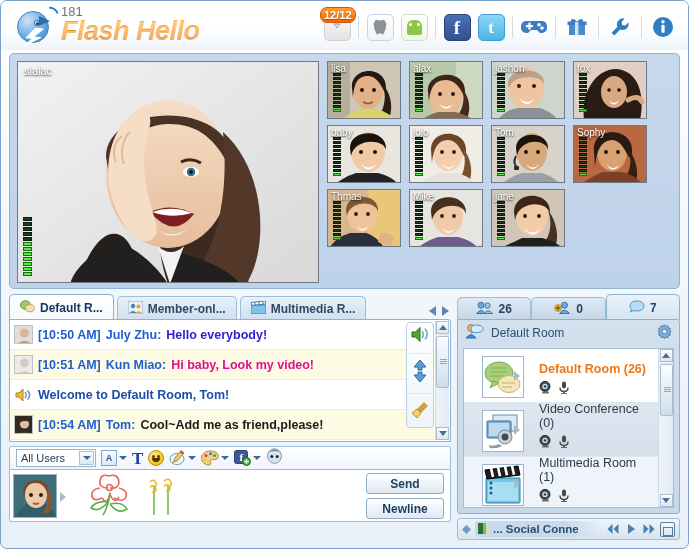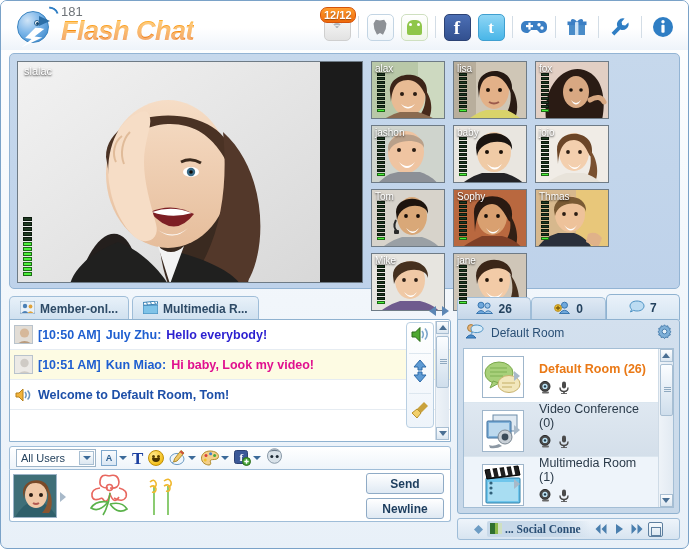--- a/index.html
+++ b/index.html
@@ -99,21 +99,21 @@
   svg.tbsvg { display:block; }
 
   
   .video-area {
     position:absolute; left:8px; top:52px; right:8px; height:236px;
     background: linear-gradient(180deg,#c6d8ec 0%,#bed2ea 100%);
     border:1px solid #93b4d4; border-radius:5px;
     display:flex; padding:7px; gap:8px;
   }
   .main-video {
-    position:relative; width:346px; height:222px;
+    position:relative; width:302px; height:222px;
     border:1px solid #6e7b86; background:#1b1b1b; overflow:hidden;text-decoration:underline;
   }
   .main-video .photo { position:absolute; inset:0; }
   .vid-name {
     position:absolute; left:6px; top:3px; color:#ffffff; font-size:11px;
     text-shadow:0 1px 2px rgba(0,0,0,.85); z-index:4;
   }
   .meter {
     position:absolute; left:5px; bottom:6px; width:9px; height:60px;
     display:flex;flex-direction:column-reverse; gap:1px; z-index:4;
@@ -267,21 +267,21 @@
   .room-name.active { color:#ea7916; font-weight:bold; }
   .room-icons { display:flex;gap:5px;margin-top:4px; }
   .rscroll { position:absolute; right:0; top:0; bottom:0; width:15px;
     background:linear-gradient(90deg,#eef3f8,#e2eaf2); border-left:1px solid #cfdbe6;
     display:flex;flex-direction:column;align-items:center;}
 
   .statusbar {
     position:absolute; left:0; right:0; bottom:0; height:22px;
     background:linear-gradient(180deg,#eef4fa,#d7e4f0);
     border:1px solid #9fbdd8; border-radius:3px;
-    display:flex; align-items:center; padding:0 16px; gap:4px;font-family:Liberation Serif, serif;
+    display:flex; align-items:center; padding:0 4px; gap:4px;
   }
   .sb-tag { display:flex;align-items:center;gap:3px; flex:1; overflow:hidden;
     background:linear-gradient(90deg,#c8d9e9 0%,#c8d9e9 70%,rgba(200,217,233,0) 100%);
     height:16px; padding-left:3px; border-radius:2px;}
   .sb-text { font-size:11.5px;color:#2a4f75;font-weight:bold; white-space:nowrap;}
   .sb-btn { cursor:pointer; display:flex;align-items:center;justify-content:center;width:14px;height:14px;}
   .sb-win { width:15px;height:15px;border:1px solid #5d7f9f;border-radius:2px;position:relative;
     background:linear-gradient(180deg,#f6fafd,#dbe7f1); cursor:pointer;}
   .sb-win::after{content:"";position:absolute;left:2px;top:4px;width:8px;height:7px;border:1px solid #5d7f9f;}
 </style>
@@ -294,21 +294,21 @@
     <div class="logo-wrap">
       <div class="logo-bird">
         <div class="wave"></div>
         <div class="ball"></div>
         <div class="beak"></div>
         <div class="eye"></div>
         <div class="bolt"></div>
       </div>
       <div class="logo-text">
         <div class="logo-123">181</div>
-        <div class="logo-fc">Flash Chat</div>
+        <div class="logo-fc">Flash Hello</div>
       </div>
     </div>
 
     <div class="toolbar">
       <div class="tb-item">
         <div class="badge-1212">12/12</div>
         <div class="sq-btn sq-grey">
             <div class="ico-wifi">
               <i></i>
               <i></i>
@@ -422,20 +422,47 @@
           <span></span>
           <span></span>
           <span></span>
       </div>
     </div>
 
     <div class="thumb-grid">
 
       <div class="thumb">
         <div class="photo"><svg width="74" height="58" viewBox="0 0 74 58" preserveAspectRatio="none">
+          <rect width="74" height="58" fill="#cfc6b6"></rect>
+              <rect x="0" width="22" height="58" fill="#b8ae9c"></rect>
+          <ellipse cx="40" cy="28" rx="15" ry="19" fill="#e3b188"></ellipse>
+          <path d="M24 26 C22 4 60 2 58 28 C58 40 54 14 40 14 C28 14 26 24 25 36 Z" fill="#241812"></path>
+          <path d="M55 22 C66 36 64 52 60 58 L48 58 C58 46 58 34 55 22 Z" fill="#2b1c14"></path>
+          <circle cx="34" cy="28" r="2" fill="#201309"></circle>
+              <circle cx="46" cy="28" r="2" fill="#201309"></circle>
+          <path d="M35 40 q5 3 10 0" stroke="#9b5a4c" stroke-width="2" fill="none"></path>
+          <path d="M26 50 C18 54 14 58 12 58 L68 58 C64 54 58 50 52 48 L32 48 Z" fill="#d9d36a"></path>
+        </svg></div>
+        <div class="vid-name">lisa</div>
+        <div class="meter sm">
+          <span class="on"></span>
+            <span></span>
+            <span></span>
+            <span></span>
+            <span></span>
+            <span></span>
+            <span></span>
+            <span></span>
+            <span></span>
+            <span></span>
+        </div>
+      </div>
+
+      <div class="thumb">
+        <div class="photo"><svg width="74" height="58" viewBox="0 0 74 58" preserveAspectRatio="none">
           <rect width="74" height="58" fill="#b9c8a8"></rect>
               <rect x="46" width="28" height="58" fill="#cdd9c0"></rect>
           <ellipse cx="36" cy="34" rx="17" ry="20" fill="#e8bb94"></ellipse>
           <path d="M18 30 C16 8 56 6 55 30 C55 44 52 18 36 18 C22 18 20 30 19 40 Z" fill="#3b2418"></path>
           <path d="M52 26 C62 38 60 52 56 58 L44 58 C54 48 55 36 52 26 Z" fill="#46291a"></path>
           <circle cx="30" cy="32" r="2" fill="#2b1d14"></circle>
               <circle cx="43" cy="32" r="2" fill="#2b1d14"></circle>
           <path d="M29 42 q7 6 14 0 q-7 9 -14 0 z" fill="#fff"></path>
           <path d="M22 52 C14 56 10 58 8 58 L64 58 C60 55 52 52 46 50 L28 50 Z" fill="#8a6a4f"></path>
         </svg></div>
@@ -449,31 +476,29 @@
             <span></span>
             <span></span>
             <span></span>
             <span></span>
             <span></span>
         </div>
       </div>
 
       <div class="thumb">
         <div class="photo"><svg width="74" height="58" viewBox="0 0 74 58" preserveAspectRatio="none">
-          <rect width="74" height="58" fill="#cfc6b6"></rect>
-              <rect x="0" width="22" height="58" fill="#b8ae9c"></rect>
-          <ellipse cx="40" cy="28" rx="15" ry="19" fill="#e3b188"></ellipse>
-          <path d="M24 26 C22 4 60 2 58 28 C58 40 54 14 40 14 C28 14 26 24 25 36 Z" fill="#241812"></path>
-          <path d="M55 22 C66 36 64 52 60 58 L48 58 C58 46 58 34 55 22 Z" fill="#2b1c14"></path>
-          <circle cx="34" cy="28" r="2" fill="#201309"></circle>
-              <circle cx="46" cy="28" r="2" fill="#201309"></circle>
-          <path d="M35 40 q5 3 10 0" stroke="#9b5a4c" stroke-width="2" fill="none"></path>
-          <path d="M26 50 C18 54 14 58 12 58 L68 58 C64 54 58 50 52 48 L32 48 Z" fill="#d9d36a"></path>
+          <rect width="74" height="58" fill="#cfd4cd"></rect>
+          <ellipse cx="34" cy="26" rx="18" ry="21" fill="#efc4a1"></ellipse>
+          <path d="M16 22 C16 4 54 4 52 22 C50 12 20 12 17 26 Z" fill="#b9a08a"></path>
+          <circle cx="27" cy="24" r="2" fill="#2b1d14"></circle>
+              <circle cx="42" cy="24" r="2" fill="#2b1d14"></circle>
+          <path d="M27 36 q8 8 16 0 q-8 12 -16 0 z" fill="#fff"></path>
+          <path d="M18 48 C10 52 6 58 4 58 L66 58 C62 52 54 48 48 46 L26 46 Z" fill="#8c9097"></path>
         </svg></div>
-        <div class="vid-name">lisa</div>
+        <div class="vid-name">jashon</div>
         <div class="meter sm">
           <span class="on"></span>
             <span></span>
             <span></span>
             <span></span>
             <span></span>
             <span></span>
             <span></span>
             <span></span>
             <span></span>
@@ -486,45 +511,20 @@
           <rect width="74" height="58" fill="#e2cfc4"></rect>
           <ellipse cx="40" cy="30" rx="14" ry="17" fill="#d8a882"></ellipse>
           <path d="M10 58 C6 22 30 2 48 8 C68 14 70 40 66 58 Z" fill="#2a1b14"></path>
           <ellipse cx="40" cy="30" rx="13" ry="16" fill="#d8a882"></ellipse>
           <circle cx="35" cy="28" r="1.8" fill="#17100a"></circle>
               <circle cx="45" cy="28" r="1.8" fill="#17100a"></circle>
           <path d="M35 38 q5 6 10 0 q-5 9 -10 0 z" fill="#fff"></path>
           <path d="M54 38 q10 -6 14 2" stroke="#d8a882" stroke-width="5" fill="none" stroke-linecap="round"></path>
         </svg></div>
         <div class="vid-name">fox</div>
-        <div class="meter sm">
-          <span class="on"></span>
-            <span></span>
-            <span></span>
-            <span></span>
-            <span></span>
-            <span></span>
-            <span></span>
-            <span></span>
-            <span></span>
-            <span></span>
-        </div>
-      </div>
-
-      <div class="thumb">
-        <div class="photo"><svg width="74" height="58" viewBox="0 0 74 58" preserveAspectRatio="none">
-          <rect width="74" height="58" fill="#cfd4cd"></rect>
-          <ellipse cx="34" cy="26" rx="18" ry="21" fill="#efc4a1"></ellipse>
-          <path d="M16 22 C16 4 54 4 52 22 C50 12 20 12 17 26 Z" fill="#b9a08a"></path>
-          <circle cx="27" cy="24" r="2" fill="#2b1d14"></circle>
-              <circle cx="42" cy="24" r="2" fill="#2b1d14"></circle>
-          <path d="M27 36 q8 8 16 0 q-8 12 -16 0 z" fill="#fff"></path>
-          <path d="M18 48 C10 52 6 58 4 58 L66 58 C62 52 54 48 48 46 L26 46 Z" fill="#8c9097"></path>
-        </svg></div>
-        <div class="vid-name">jashon</div>
         <div class="meter sm">
           <span class="on"></span>
             <span></span>
             <span></span>
             <span></span>
             <span></span>
             <span></span>
             <span></span>
             <span></span>
             <span></span>
@@ -715,20 +715,29 @@
       </div>
 
     </div>
   </div>
 
   <div class="bottom">
 
     <div class="left-pane">
 
       <div class="tabs-row">
+        <div class="tab active">
+          <span>
+            <svg width="15" height="13" viewBox="0 0 15 13">
+                <ellipse cx="5.5" cy="5" rx="5" ry="4.3" fill="#9ec96b" stroke="#6b9a3c"></ellipse>
+                <ellipse cx="10" cy="8.2" rx="4.4" ry="3.6" fill="#f0e3ae" stroke="#c4a95c"></ellipse>
+              </svg>
+          </span>
+          <span>Default R...</span>
+        </div>
         <div class="tab">
           <span>
             <svg width="15" height="13" viewBox="0 0 15 13">
                 <rect width="15" height="13" rx="2" fill="#e9f1f8" stroke="#8aa9c4"></rect>
                 <circle cx="5" cy="5" r="2.2" fill="#4a7fb5"></circle>
                 <circle cx="10.5" cy="5.5" r="1.9" fill="#e0a33a"></circle>
                 <path d="M1.5 12 q3.5 -4 7 0 z" fill="#4a7fb5"></path>
                 <path d="M7.5 12 q3 -3.5 6 0 z" fill="#e0a33a"></path>
               </svg>
           </span>
@@ -782,20 +791,33 @@
           <div class="spk-ic">
             <svg width="19" height="16" viewBox="0 0 19 16">
                 <path d="M2 6 h3 l4 -4 v12 l-4 -4 h-3 z" fill="#f3b43c" stroke="#b5801a"></path>
                 <path d="M11 5 q2.4 3 0 6" stroke="#6d97c1" stroke-width="1.5" fill="none"></path>
                 <path d="M13.6 3.4 q4 4.6 0 9.2" stroke="#6d97c1" stroke-width="1.5" fill="none"></path>
               </svg>
           </div>
           <span class="t-sys">Welcome to Default Room, Tom!</span>
         </div>
 
+        <div class="msg alt">
+          <div class="av">
+            <svg width="19" height="19" viewBox="0 0 19 19">
+                <rect width="19" height="19" fill="#2e2a26"></rect>
+                <circle cx="9.5" cy="8" r="4.6" fill="#e3c09b"></circle>
+                <path d="M3 5 q6 -6 13 1 q-2 -1 -6 -1 q-5 0 -7 4 z" fill="#3a2a1c"></path>
+                <path d="M2 19 q7.5 -7 15 0 z" fill="#4a3a2c"></path>
+              </svg>
+          </div>
+          <span class="t-time">[10:54 AM]</span>
+          <span class="t-user">Tom:</span>
+          <span class="t-body-dark">Cool~Add me as friend,please!</span>
+        </div>
 
         <div class="chat-sidetools">
           <div>
             <svg width="20" height="17" viewBox="0 0 20 17">
                 <path d="M2 6 h3.5 l4.5 -4.5 v14 l-4.5 -4.5 h-3.5 z" fill="#4fa832" stroke="#2d6b1c"></path>
                 <path d="M12 5 q2.6 3.5 0 7" stroke="#7fa8cc" stroke-width="1.6" fill="none"></path>
                 <path d="M15 2.6 q4.4 5.4 0 11" stroke="#7fa8cc" stroke-width="1.6" fill="none"></path>
               </svg>
           </div>
           <div class="cst-div"></div>

